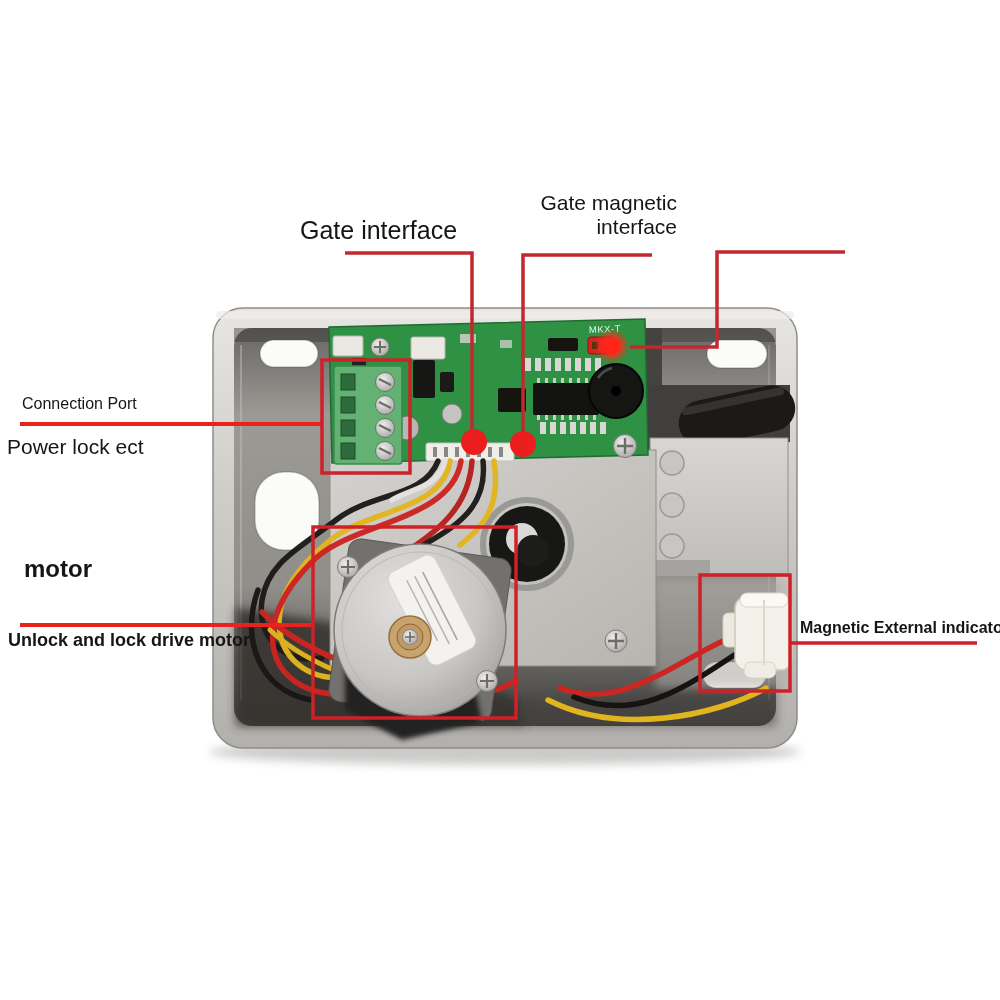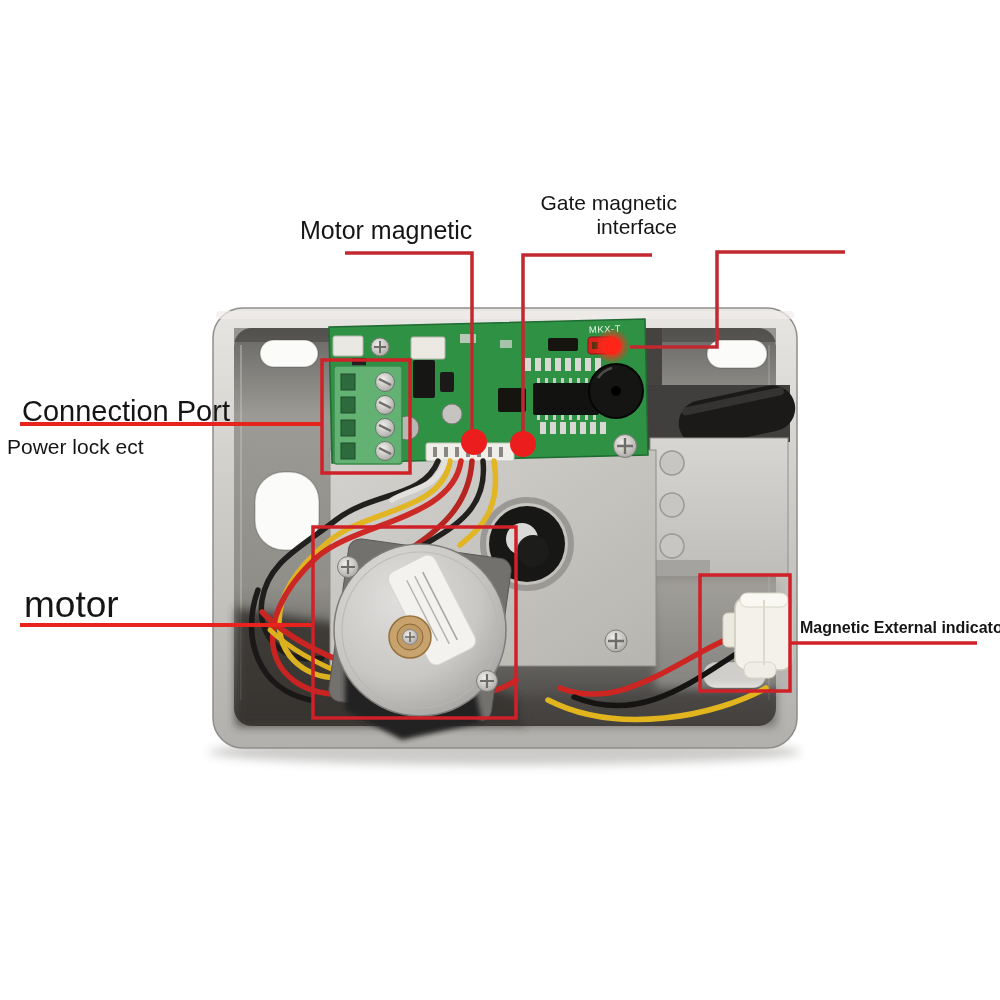--- a/index.html
+++ b/index.html
@@ -5,23 +5,23 @@
   html,body{margin:0;padding:0;background:#ffffff;}
   .stage{
     position:relative;width:1000px;height:1000px;background:#ffffff;
     font-family:"Liberation Sans", sans-serif;overflow:hidden;
   }
   .stage svg{position:absolute;left:0;top:0;}
   .lbl{position:absolute;color:#151515;white-space:nowrap;line-height:1.15;}
   .lbl-motor-interface{left:300px;top:216px;font-size:25px;}
   .lbl-gate{left:501px;top:191px;width:176px;text-align:right;font-size:21px;white-space:normal;}
   .lbl-external{left:722px;top:216px;font-size:25px;}
-  .lbl-connection{left:22px;top:395px;font-size:29px;}
+  .lbl-connection{left:22px;top:395px;font-size:16px;}
   .lbl-power{left:7px;top:435px;font-size:21px;}
-  .lbl-motor{left:24px;top:584px;font-size:37px;}
+  .lbl-motor{left:24px;top:555px;font-size:24px;font-weight:bold;}
   .lbl-unlock{left:8px;top:630px;font-size:18px;font-weight:bold;}
   .lbl-magnetic{left:800px;top:619px;font-size:16px;font-weight:bold;}
 </style>
 </head>
 <body>
 
 <div class="stage">
 
 <svg width="1000" height="1000" viewBox="0 0 1000 1000">
   <defs>
@@ -297,19 +297,20 @@
     <rect x="322" y="360" width="88" height="113" stroke="#d02028" stroke-width="3.5"></rect>
 
     <line x1="20" y1="625" x2="313" y2="625" stroke="#e8221c" stroke-width="4"></line>
     <rect x="313" y="527" width="203" height="191" stroke="#d02028" stroke-width="3.5"></rect>
 
     <rect x="700" y="575" width="90" height="116" stroke="#d02028" stroke-width="3.5"></rect>
     <line x1="790" y1="643" x2="977" y2="643" stroke="#d02028" stroke-width="3.5"></line>
   </g>
 </svg>
 
-  <div class="lbl lbl-motor-interface">Motor magnetic</div>
+  <div class="lbl lbl-motor-interface">Gate interface</div>
   <div class="lbl lbl-gate">Gate magnetic interface</div>
   <div class="lbl lbl-connection">Connection Port</div>
   <div class="lbl lbl-power">Power lock ect</div>
   <div class="lbl lbl-motor">motor</div>
+  <div class="lbl lbl-unlock">Unlock and lock drive motor</div>
   <div class="lbl lbl-magnetic">Magnetic External indicator</div>
 </div>
 
 </body></html>

